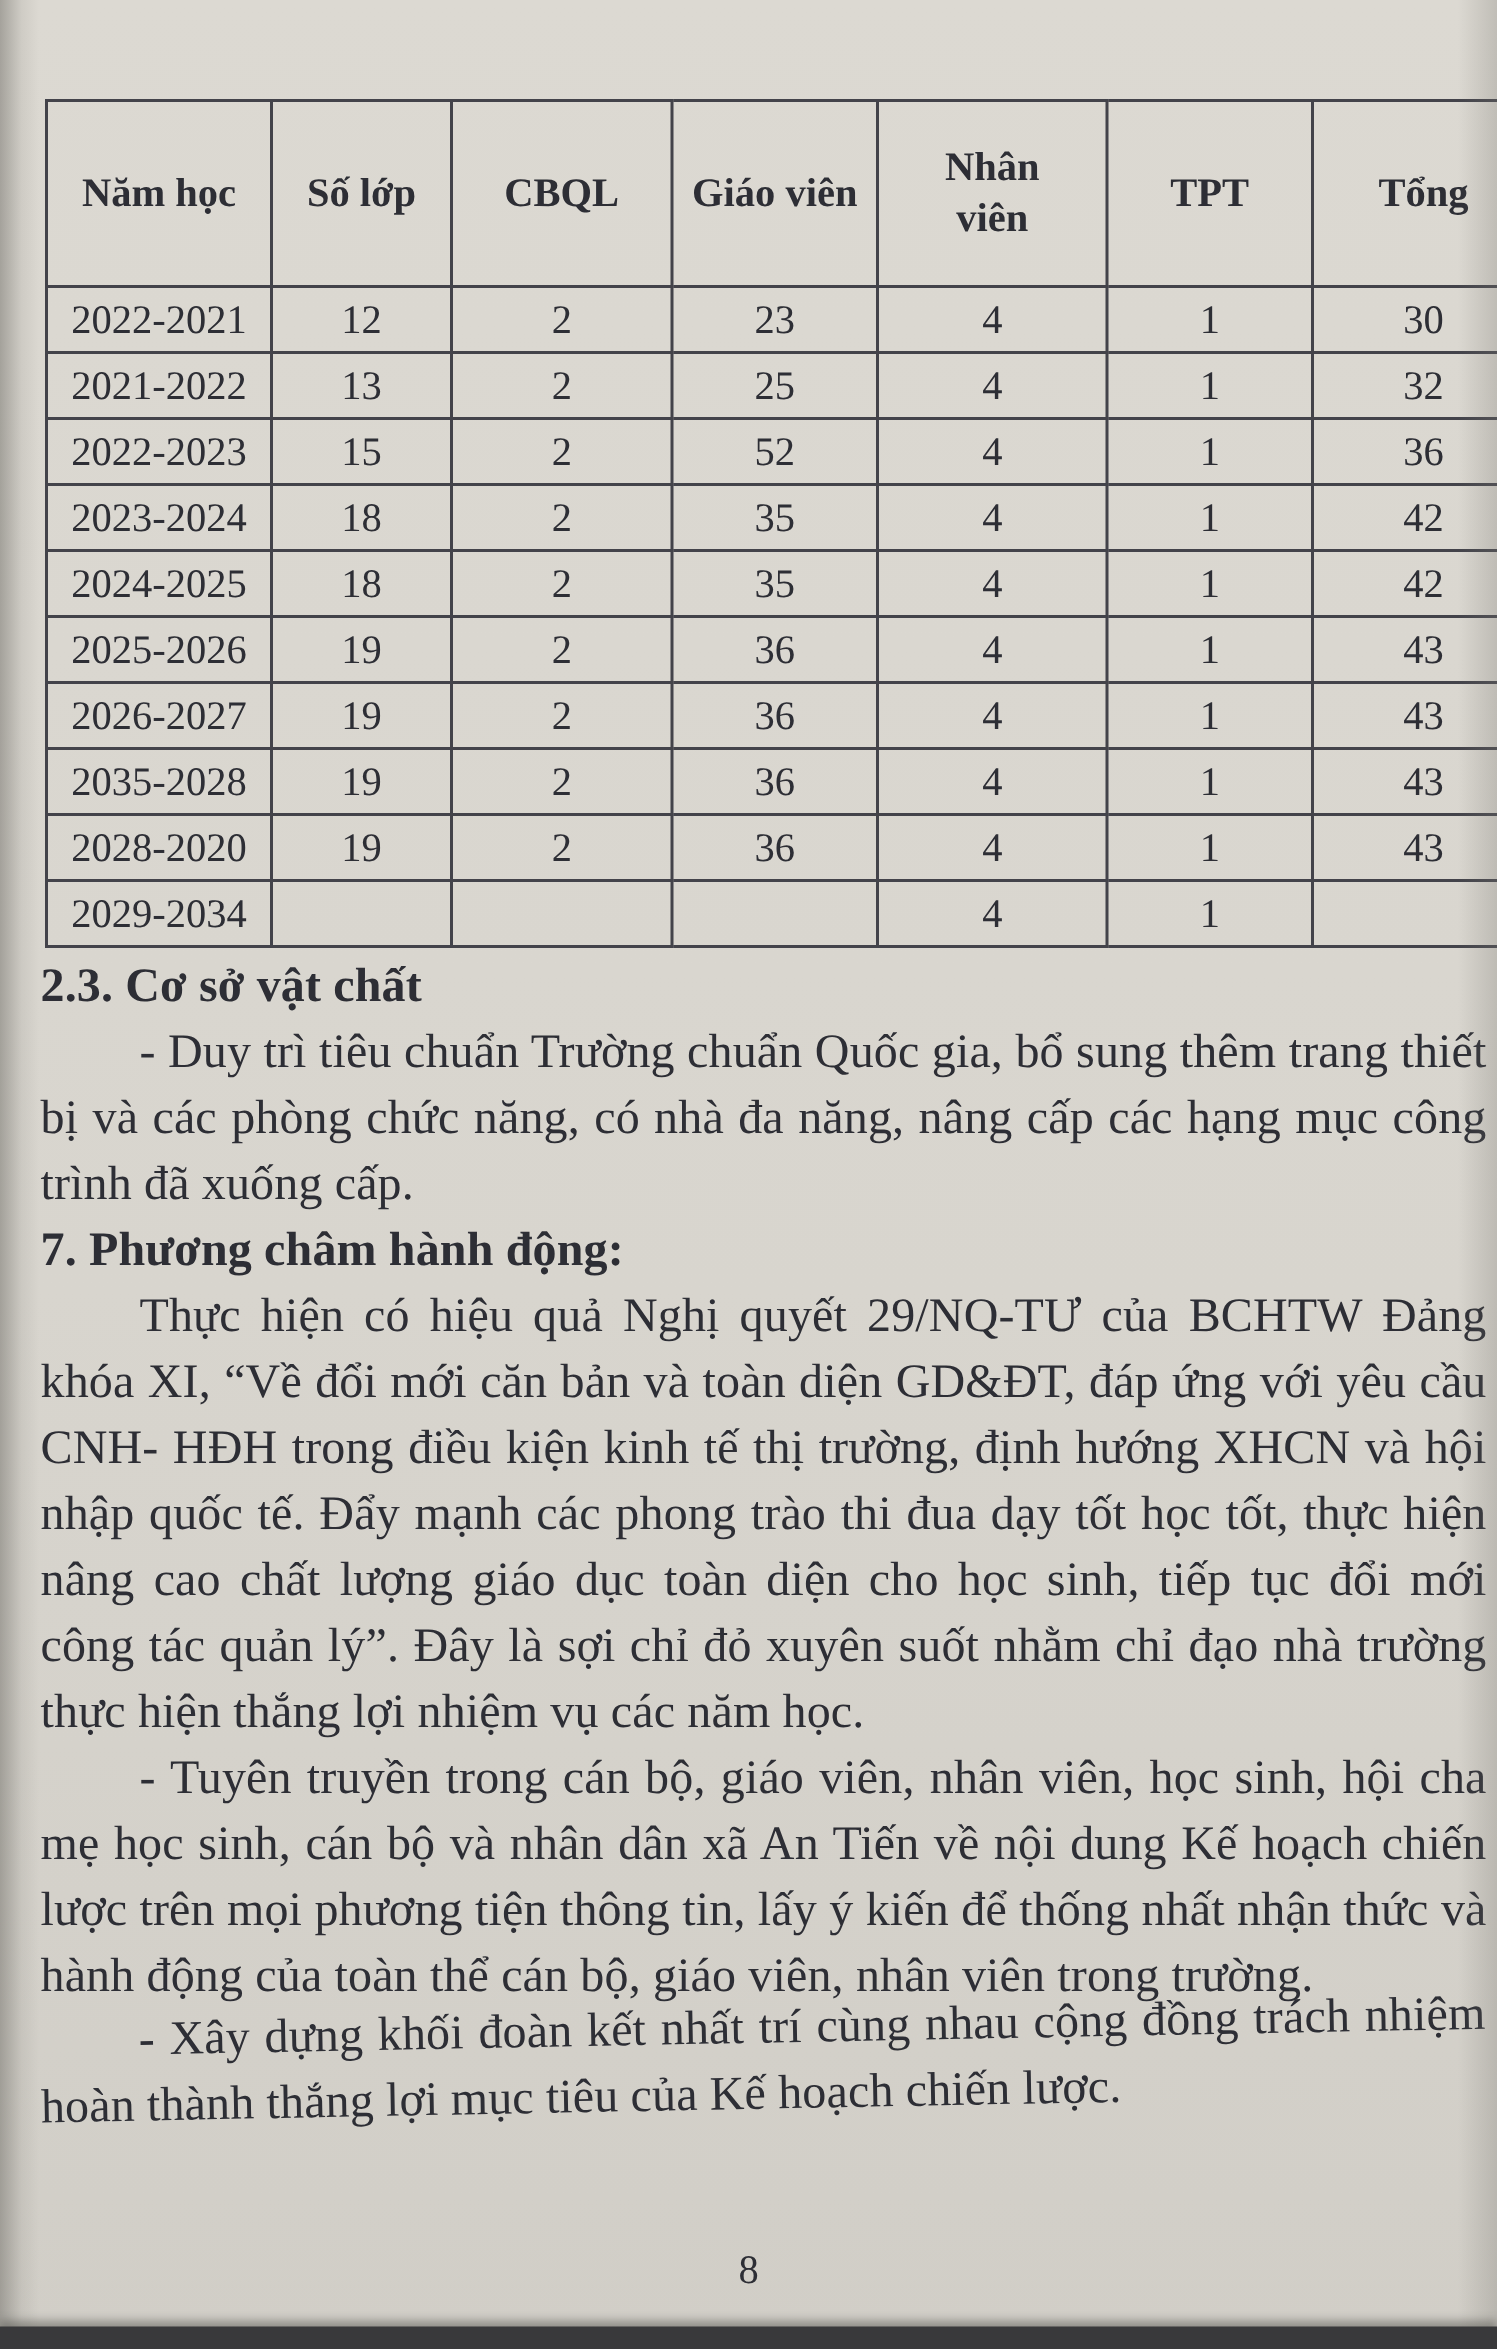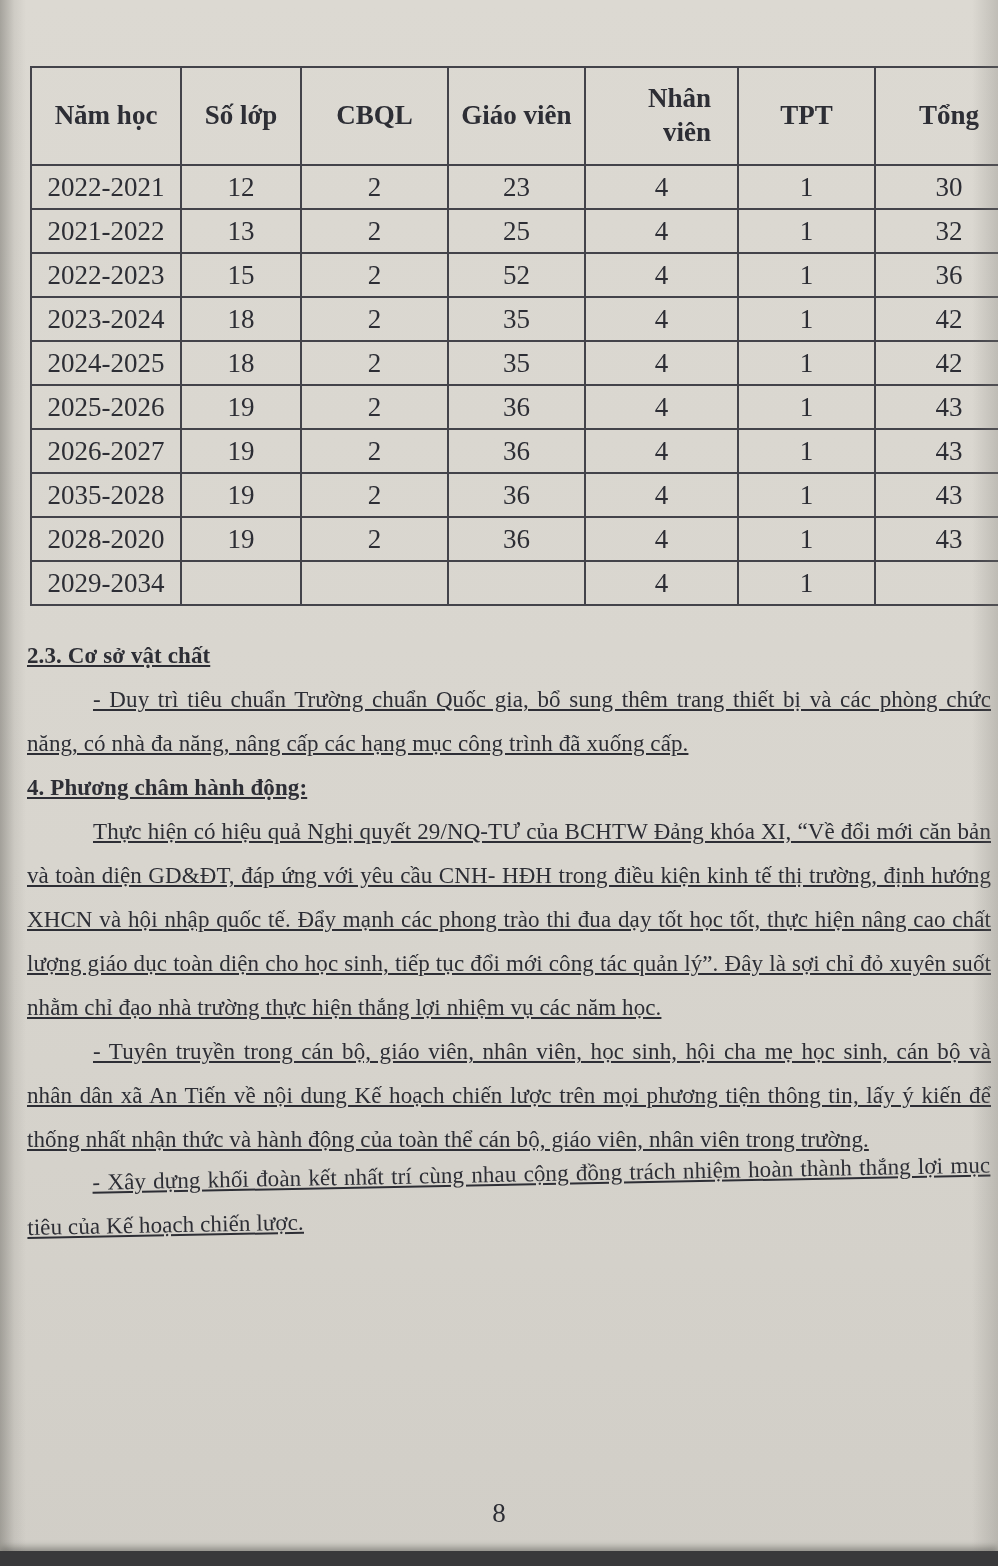--- a/index.html
+++ b/index.html
@@ -52,29 +52,28 @@
     height: 42px;
     font-weight: normal;
   }
   .doc-table col.c-namhoc { width: 150px; }
   .doc-table col.c-solop  { width: 120px; }
   .doc-table col.c-cbql   { width: 147px; }
   .doc-table col.c-gv     { width: 137px; }
   .doc-table col.c-nv     { width: 153px; }
   .doc-table col.c-tpt    { width: 137px; }
   .doc-table col.c-tong   { width: 148px; }
-  .doc-table th.wrap { padding: 0 26px; text-align: right; }
+  .doc-table th.wrap { padding: 13px 26px; }
   
   .body-text {
     position: absolute; left: 27px; top: 634px; width: 964px;
-    font-size: 23px;
+    font-size: 32px;
     line-height: 44px;
     text-align: justify;
     letter-spacing: 0.1px;
-    text-decoration: underline;
   }
   .body-text p, .body-text h2, .body-text h3 {
     margin: 0; padding: 0;
     font-size: inherit;
   }
   .heading-bold { font-weight: bold; font-size: 25.4px; }
   .heading-upper { font-weight: bold; font-size: 25.4px; margin-left: 12px !important; }
   .heading-italic { font-weight: bold; font-style: italic; font-size: 25.4px; }
   .para { text-indent: 66px; }
   .tilt { transform: rotate(-1.1deg); transform-origin: 0 60%; }
@@ -198,21 +197,21 @@
         <td>4</td>
         <td>1</td>
         <td></td>
       </tr>
     </tbody>
 </table>
 
 <div class="body-text">
   <h2 class="heading-bold">2.3. Cơ sở vật chất</h2>
   <p class="para">- Duy trì tiêu chuẩn Trường chuẩn Quốc gia, bổ sung thêm trang thiết bị và các phòng chức năng, có nhà đa năng, nâng cấp các hạng mục công trình đã xuống cấp.</p>
-  <h2 class="heading-bold">4. Phương châm hành động:</h2>
+  <h2 class="heading-bold">7. Phương châm hành động:</h2>
   <p class="para">Thực hiện có hiệu quả Nghị quyết 29/NQ-TƯ của BCHTW Đảng khóa XI, “Về đổi mới căn bản và toàn diện GD&amp;ĐT, đáp ứng với yêu cầu CNH- HĐH trong điều kiện kinh tế thị trường, định hướng XHCN và hội nhập quốc tế. Đẩy mạnh các phong trào thi đua dạy tốt học tốt, thực hiện nâng cao chất lượng giáo dục toàn diện cho học sinh, tiếp tục đổi mới công tác quản lý”. Đây là sợi chỉ đỏ xuyên suốt nhằm chỉ đạo nhà trường thực hiện thắng lợi nhiệm vụ các năm học.</p>
   <p class="para">- Tuyên truyền trong cán bộ, giáo viên, nhân viên, học sinh, hội cha mẹ học sinh, cán bộ và nhân dân xã An Tiến về nội dung Kế hoạch chiến lược trên mọi phương tiện thông tin, lấy ý kiến để thống nhất nhận thức và hành động của toàn thể cán bộ, giáo viên, nhân viên trong trường.</p>
   <p class="para tilt">- Xây dựng khối đoàn kết nhất trí cùng nhau cộng đồng trách nhiệm hoàn thành thắng lợi mục tiêu của Kế hoạch chiến lược.</p>
 </div>
 
 <div class="page-number">8</div>
 
 <div class="edge-left"></div>
 <div class="edge-right"></div>
 <div class="edge-bottom"></div>

